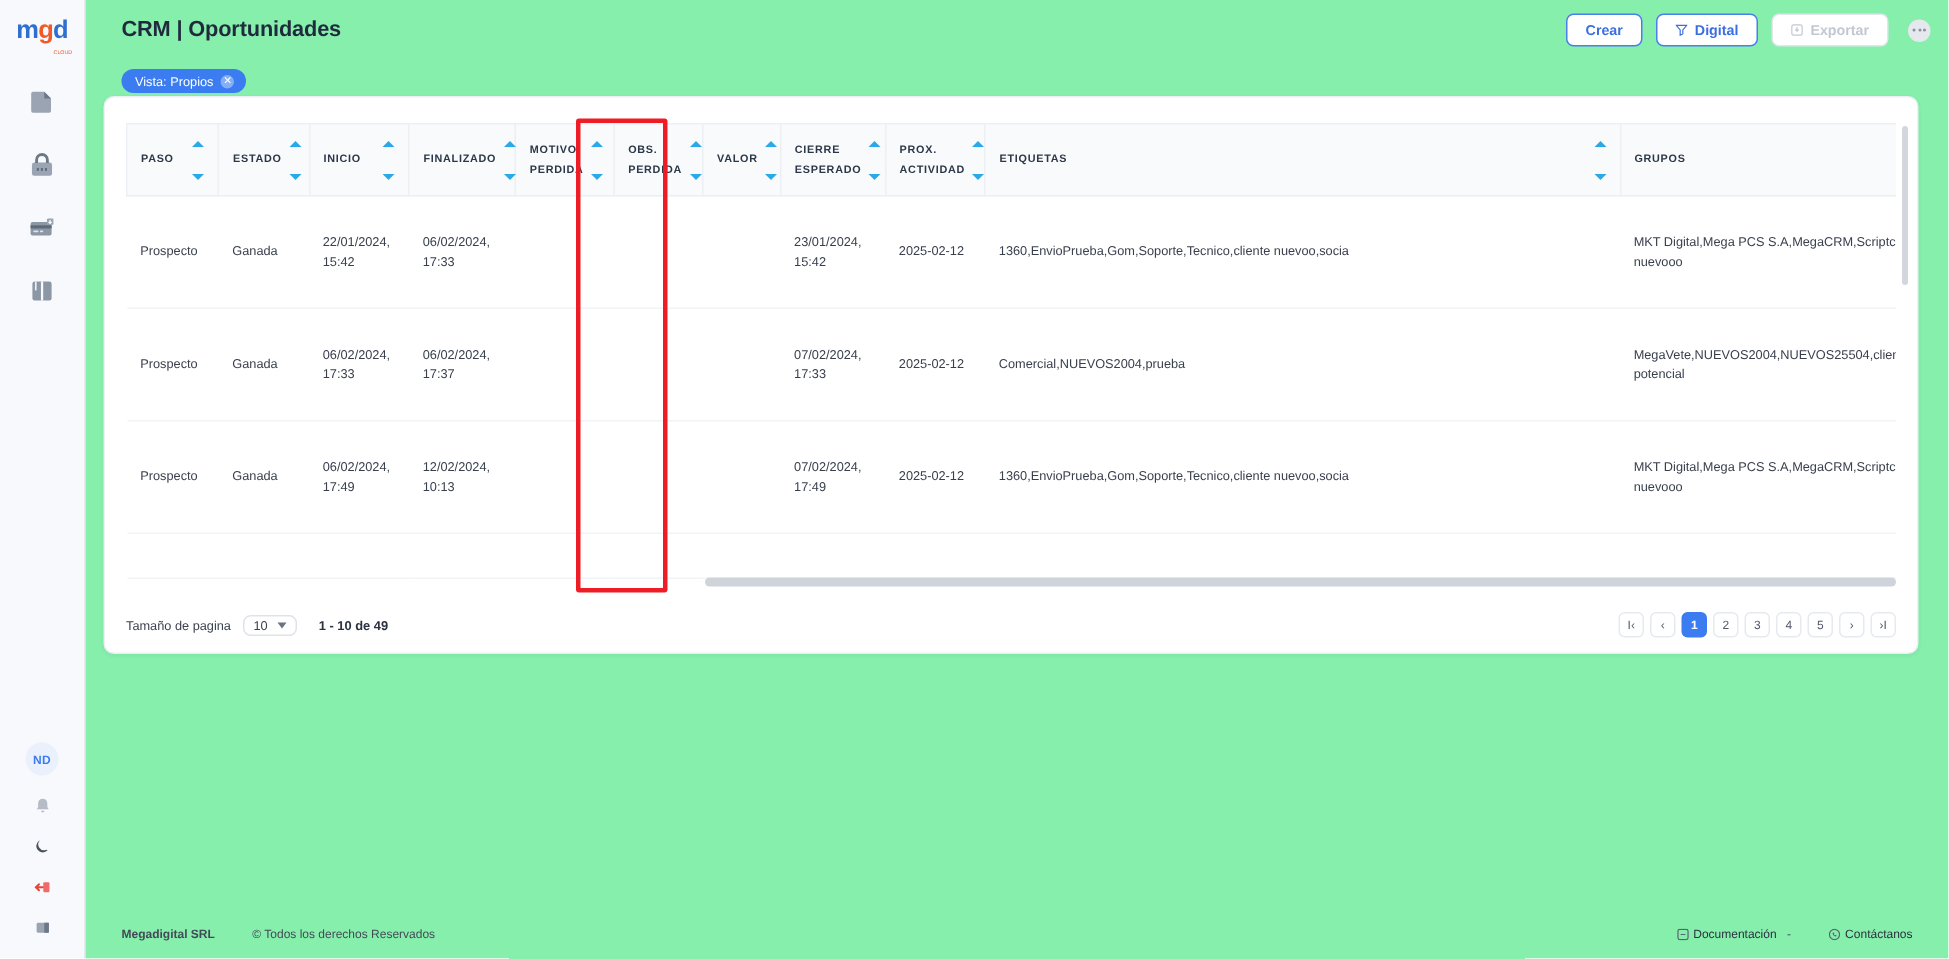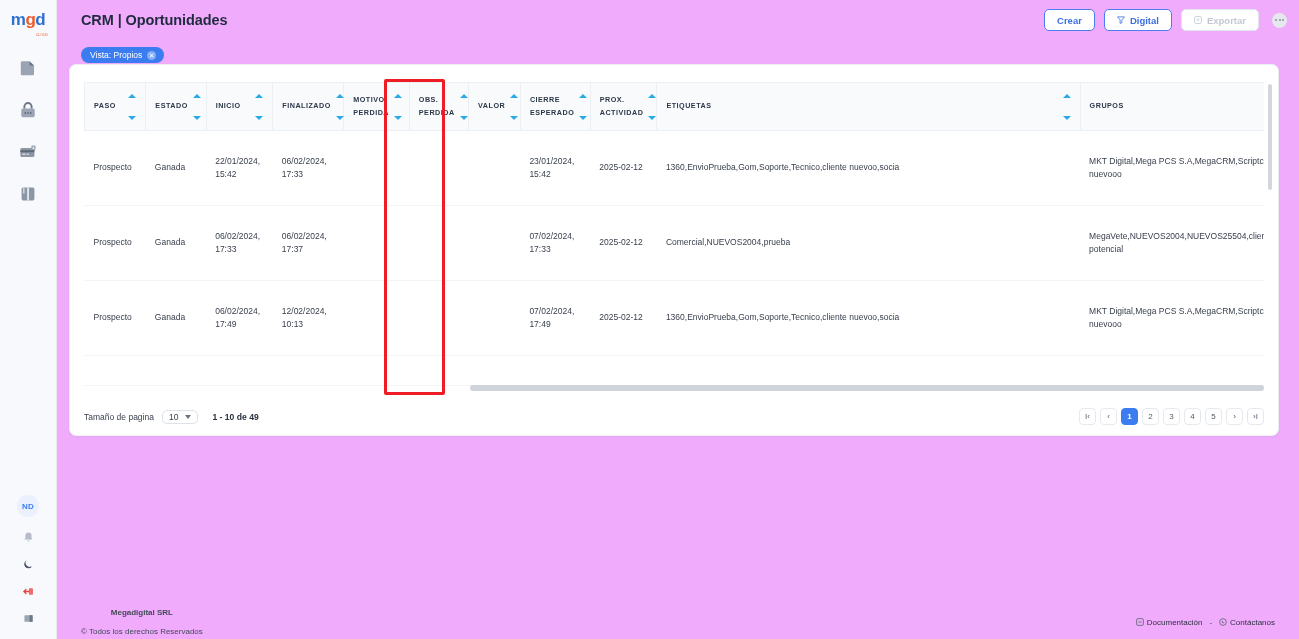--- a/index.html
+++ b/index.html
@@ -39,21 +39,21 @@
   .avatar {
     width: 22px; height: 22px; border-radius: 50%;
     background: #eaf1fd; color: #3b7cf0;
     font-size: 8px; font-weight: bold;
     display: flex; align-items: center; justify-content: center;
     letter-spacing: 0.3px;
   }
   .mini-ic { width: 13px; height: 13px; display: block; }
 
   
-  .main { flex: 1 1 auto; position: relative; height: 639px; background: #f0abfc; }
+  .main { flex: 1 1 auto; position: relative; height: 639px; background: #86efac; }
 
   .topbar {
     height: 40px; display: flex; align-items: center;
     padding: 0 12px 0 24px;
   }
   .page-title { font-size: 14.5px; font-weight: bold; color: #1f2b3d; letter-spacing: -0.1px; }
   .topbar-actions { margin-left: auto; display: flex; align-items: center; gap: 9px; }
   .btn {
     height: 22px; border-radius: 5px; border: 1px solid #4a7ef0;
     background: #fff; color: #3b6fe0;
@@ -171,24 +171,24 @@
     border: 3px solid #ee1c24; border-radius: 2px;
     pointer-events: none; z-index: 20;
   }
 
   
   .footer {
     position: absolute; left: 0; right: 0; bottom: 0; height: 34px;
     display: flex; align-items: center; padding: 0 24px;
     font-size: 8px; color: #434a57;
   }
-  .foot-left { display: flex; align-items: center; gap: 10px; flex-direction: column; }
+  .foot-left { display: flex; align-items: center; gap: 25px; }
   .foot-left b { font-weight: bold; }
   .foot-right { margin-left: auto; display: flex; align-items: center; gap: 7px; }
-  .foot-link { display: inline-flex; align-items: flex-start; gap: 3px; cursor: pointer; color: #2b3241; }
+  .foot-link { display: inline-flex; align-items: flex-end; gap: 3px; cursor: pointer; color: #2b3241; margin-left: 18px; }
   .foot-ic { width: 8px; height: 8px; display: block; }
 </style>
 </head>
 <body>
 
 <div id="app">
 
   <aside class="sidebar">
     <div class="logo">
       <span class="m">m</span>

